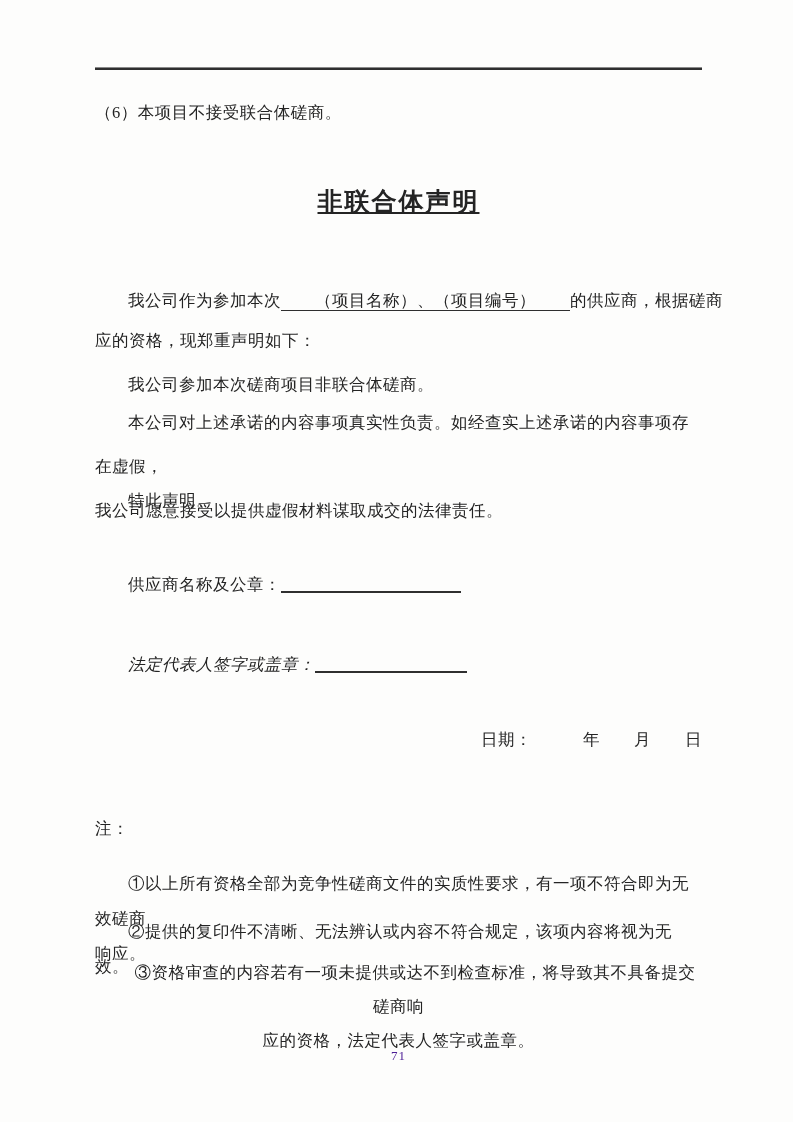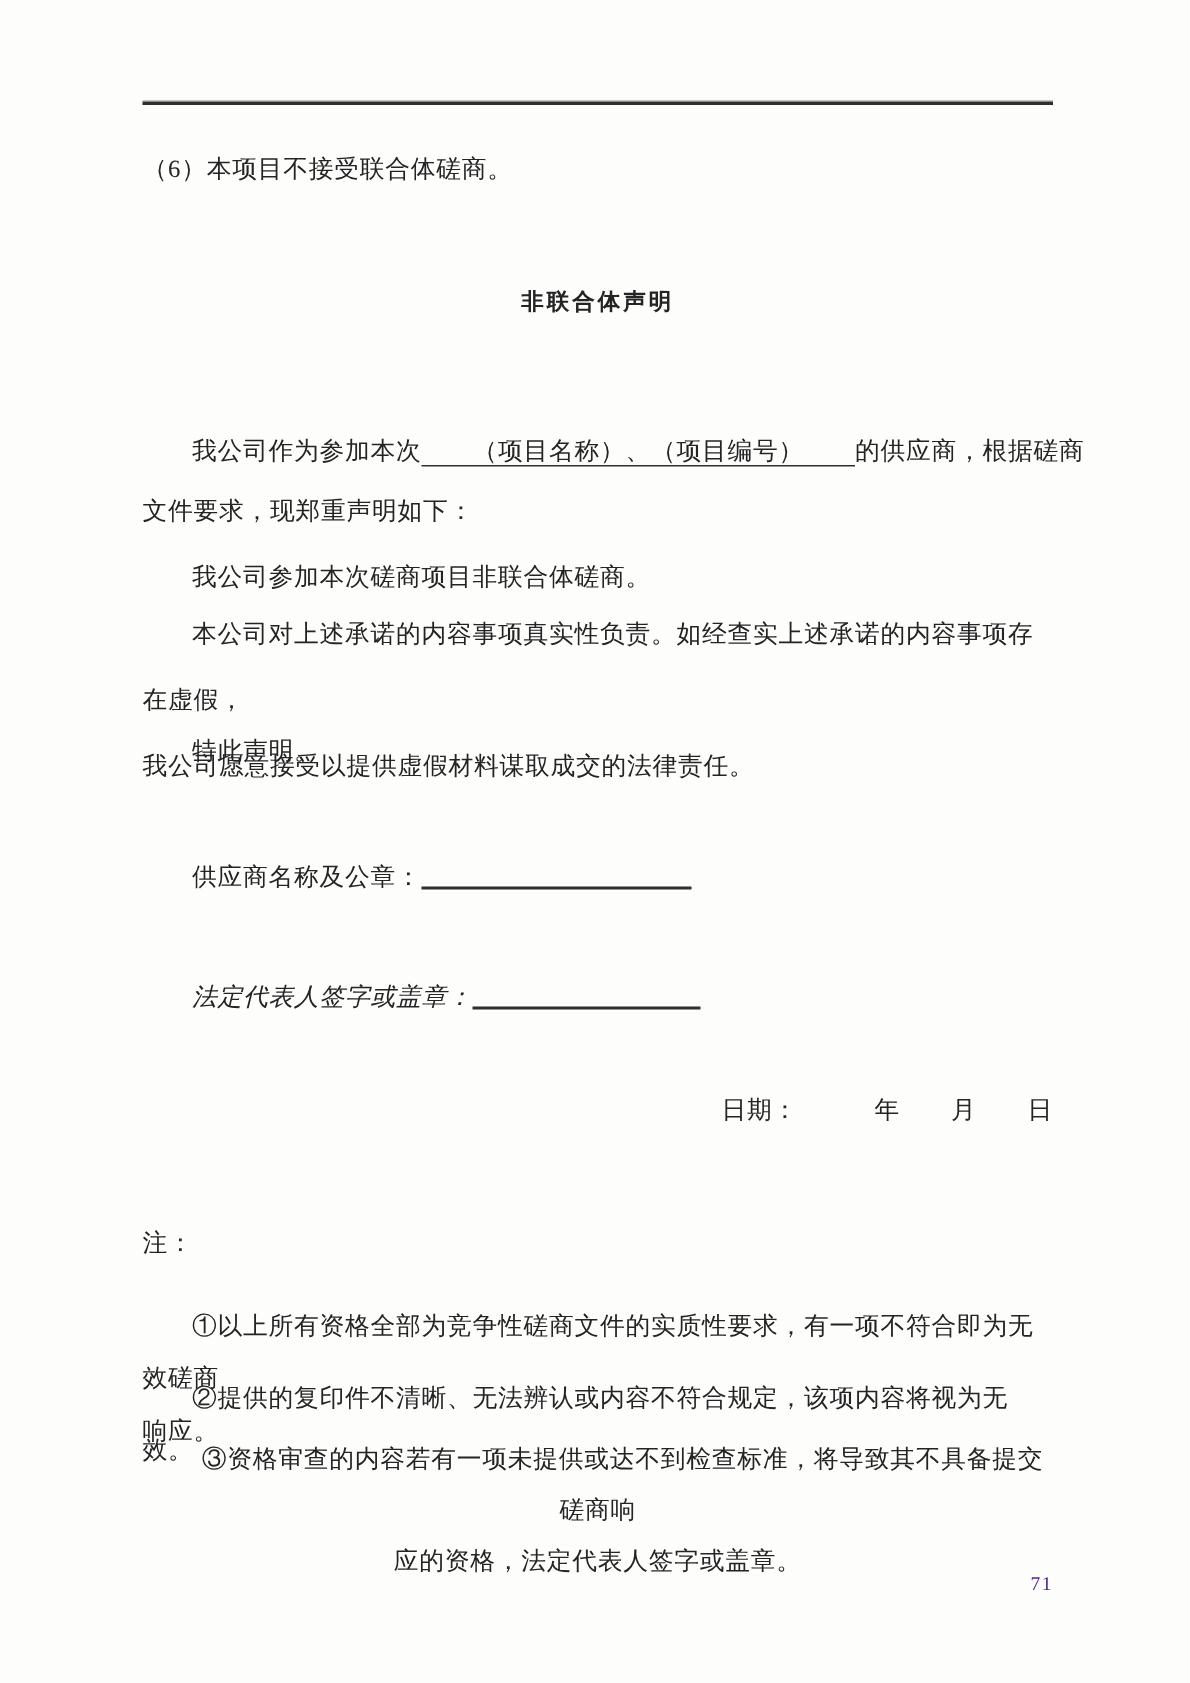--- a/index.html
+++ b/index.html
@@ -26,25 +26,26 @@
     position: absolute;
     left: 95px;
     width: 607px;
     font-size: 16.5px;
     line-height: 40px;
     letter-spacing: 0.5px;
   }
   .indent { text-indent: 2em; }
   .nowrap { white-space: nowrap; }
   .title-block {
-    font-size: 15px;
+    font-size: 25px;
     font-weight: bold;
     text-align: center;
     letter-spacing: 2px;
     line-height: 30px;
+    text-decoration: underline;
   }
   .fill-blank {
     border-bottom: 1.5px solid #2f2f2f;
     white-space: pre;
   }
   .sig-line {
     display: inline-block;
     height: 18px;
     border-bottom: 2px solid #2f2f2f;
     vertical-align: baseline;
@@ -52,21 +53,21 @@
   }
   .sig-line.supplier { width: 180px; }
   .sig-line.legal { width: 152px; }
   .date-block { text-align: right; }
   .notes-block { line-height: 35px; }
   .page-number {
     position: absolute;
     left: 95px;
     top: 1048px;
     width: 607px;
-    text-align: right;
+    text-align: center;
     font-size: 13px;
     color: #4c1d95;
     letter-spacing: 1px;
   }
 </style>
 </head>
 <body>
 
 <div class="page">
 
@@ -74,21 +75,21 @@
 
   <div class="block" style="top: 93px;">（6）本项目不接受联合体磋商。</div>
 
   <div class="block title-block" style="top: 187px;">非联合体声明</div>
 
 
   <div class="block" style="top: 281px;">
     <div class="indent nowrap">
       <span>我公司作为参加本次</span><span class="fill-blank">　　（项目名称）、（项目编号）　　</span><span>的供应商，根据磋商</span>
     </div>
-    <div>文件要求，现郑重声明如下：</div>
+    <div>应的资格，现郑重声明如下：</div>
   </div>
 
   <div class="block indent" style="top: 365px;">我公司参加本次磋商项目非联合体磋商。</div>
 
   <div class="block" style="top: 401px; line-height: 44px;">
     <div class="indent">本公司对上述承诺的内容事项真实性负责。如经查实上述承诺的内容事项存在虚假，</div>
     <div>我公司愿意接受以提供虚假材料谋取成交的法律责任。</div>
   </div>
 
   <div class="block indent" style="top: 481px;">特此声明。</div>

